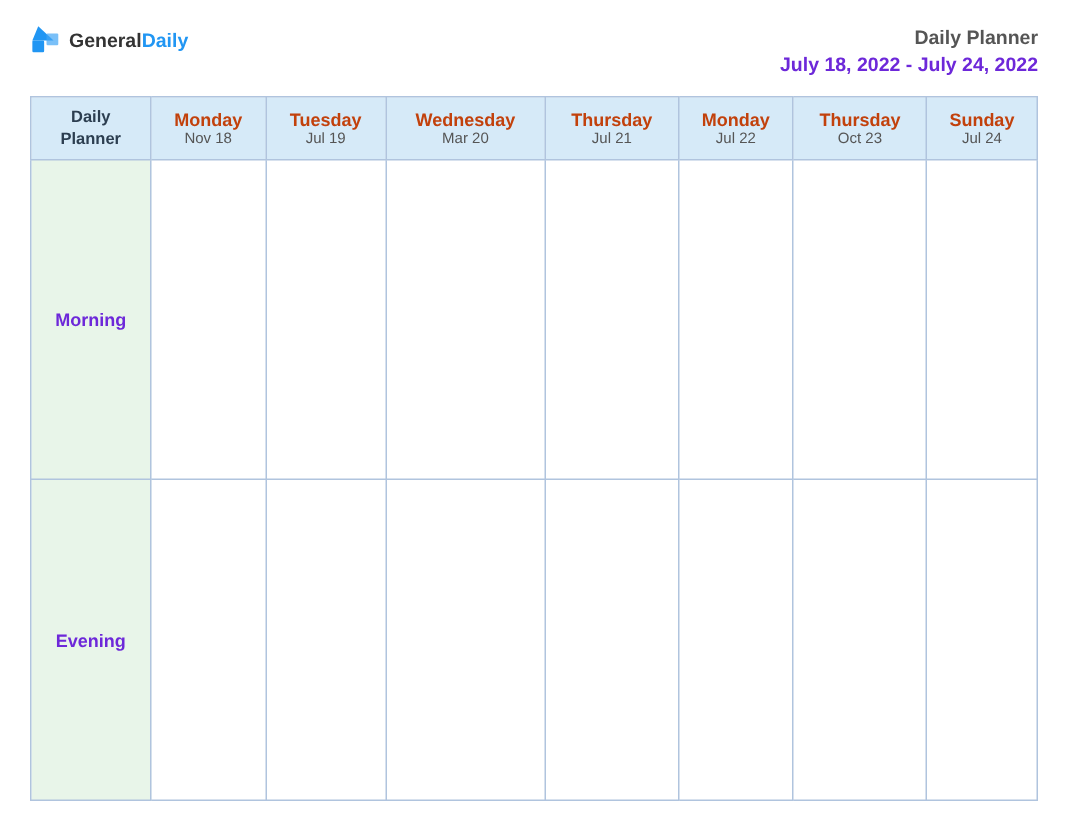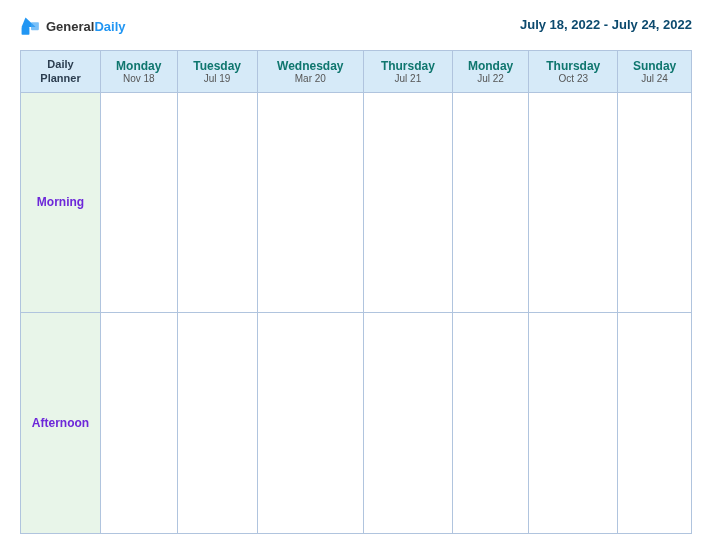--- a/index.html
+++ b/index.html
@@ -56,21 +56,21 @@
 
     .header-title .main-title {
       font-size: 13px;
       font-weight: bold;
       color: #555;
     }
 
     .header-title .date-range {
       font-size: 13px;
       font-weight: bold;
-      color: #0c4a6e;
+      color: #6d28d9;
     }
 
     
     .planner-table {
       flex: 1;
       border-collapse: collapse;
       width: 100%;
       border: 1.5px solid #b0c4de;
     }
 
@@ -86,21 +86,21 @@
       background-color: #d6eaf8;
       padding: 6px 4px;
       font-size: 11px;
       font-weight: bold;
       color: #2c3e50;
     }
 
     .th-day-name {
       font-size: 12px;
       font-weight: bold;
-      color: #0f766e;
+      color: #c2410c;
       display: block;
     }
 
     .th-date {
       font-size: 10px;
       font-weight: normal;
       color: #555;
       display: block;
     }
 
@@ -147,20 +147,21 @@
         <rect x="2" y="14" width="10" height="10" rx="1" fill="#2196F3"></rect>
         <polygon points="7,2 20,14 2,14" fill="#2196F3"></polygon>
         <rect x="14" y="8" width="10" height="10" rx="1" fill="#42A5F5" opacity="0.7"></rect>
       </svg>
       <div>
         <div class="logo-text">General<span>Daily</span></div>
       </div>
     </div>
 
     <div class="header-title">
+      <div class="main-title">Daily Planner</div>
       <div class="date-range">July 18, 2022 - July 24, 2022</div>
     </div>
   </div>
 
   <table class="planner-table">
     <thead>
       <tr>
         <th>
           <span class="th-label">Daily<br>Planner</span>
         </th>
@@ -201,21 +202,21 @@
           <td class="time-col">Morning</td>
           <td class="content-cell"></td>
           <td class="content-cell"></td>
           <td class="content-cell"></td>
           <td class="content-cell"></td>
           <td class="content-cell"></td>
           <td class="content-cell"></td>
           <td class="content-cell"></td>
         </tr>
         <tr>
-          <td class="time-col">Afternoon</td>
+          <td class="time-col">Evening</td>
           <td class="content-cell"></td>
           <td class="content-cell"></td>
           <td class="content-cell"></td>
           <td class="content-cell"></td>
           <td class="content-cell"></td>
           <td class="content-cell"></td>
           <td class="content-cell"></td>
         </tr>
       </tbody>
   </table>

